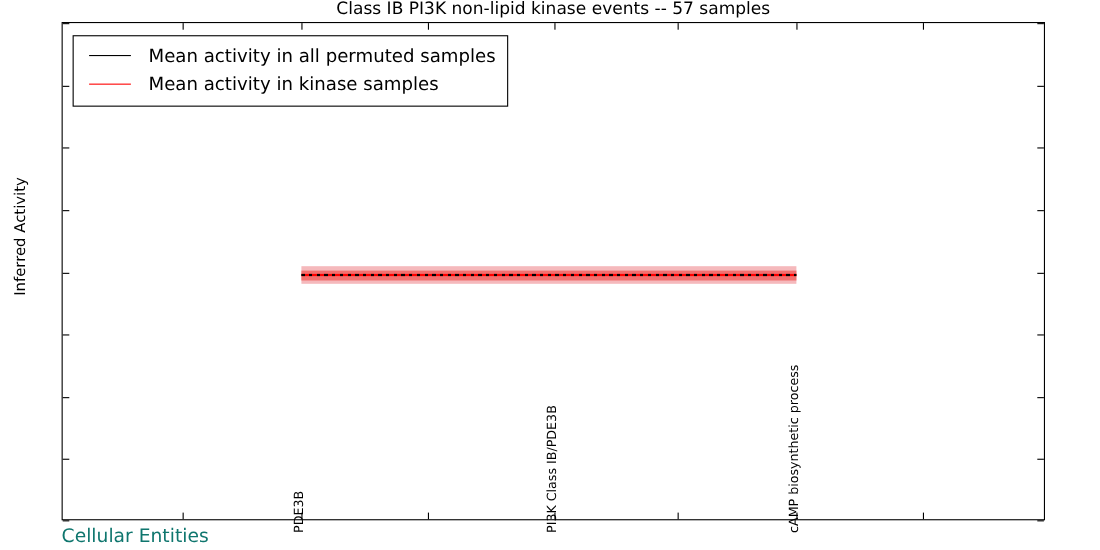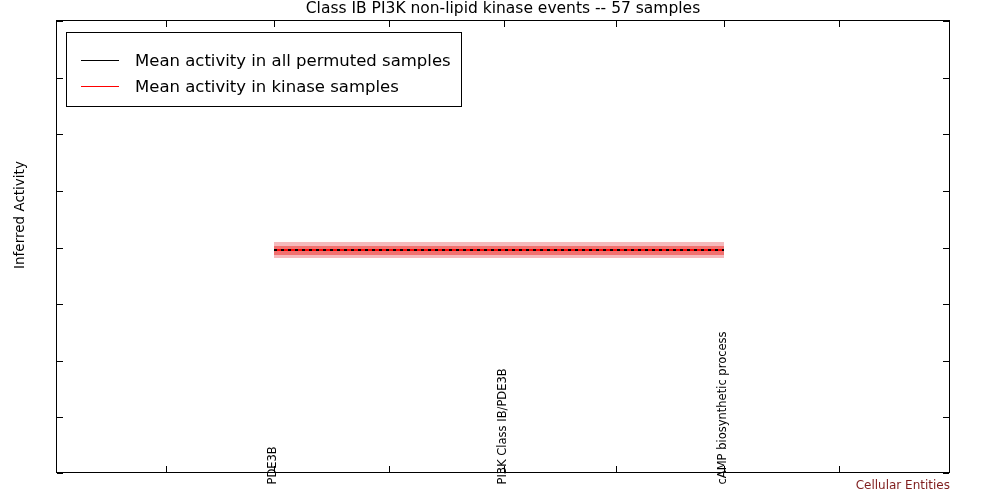--- a/index.html
+++ b/index.html
@@ -73,23 +73,23 @@
     left: auto;
     right: 0px;
   }
 
   
   #xlabel {
     position: absolute;
     left: 56px;
     top: 478px;
     width: 894px;
-    text-align: right;
-    font-size: 12px;
-    color: #7f1d1d;
+    text-align: left;
+    font-size: 17px;
+    color: #0f766e;
     white-space: nowrap;
   }
   .xtick-mark {
     position: absolute;
     bottom: 0px;
     width: 0;
     height: 6px;
     border-left: 1.2px solid #000;
   }
   .xtick-mark.top {
@@ -132,21 +132,21 @@
     );
   }
 
   
   #legend {
     position: absolute;
     left: 9px;
     top: 11px;
     border: 1.3px solid #000;
     background: #ffffff;
-    padding: 14px 10px 7px 10px;
+    padding: 4px 10px 7px 10px;
     box-sizing: border-box;
   }
   .legend-row {
     display: flex;
     align-items: center;
     height: 26px;
   }
   .legend-swatch {
     width: 38px;
     height: 0;

